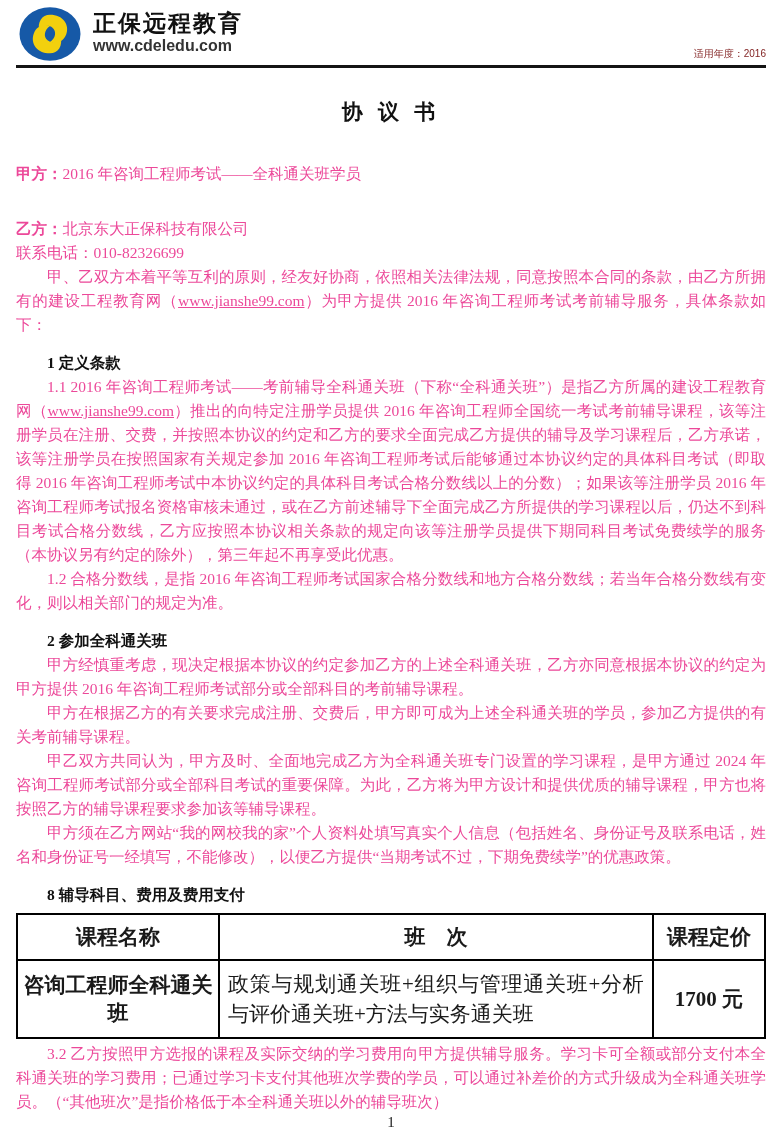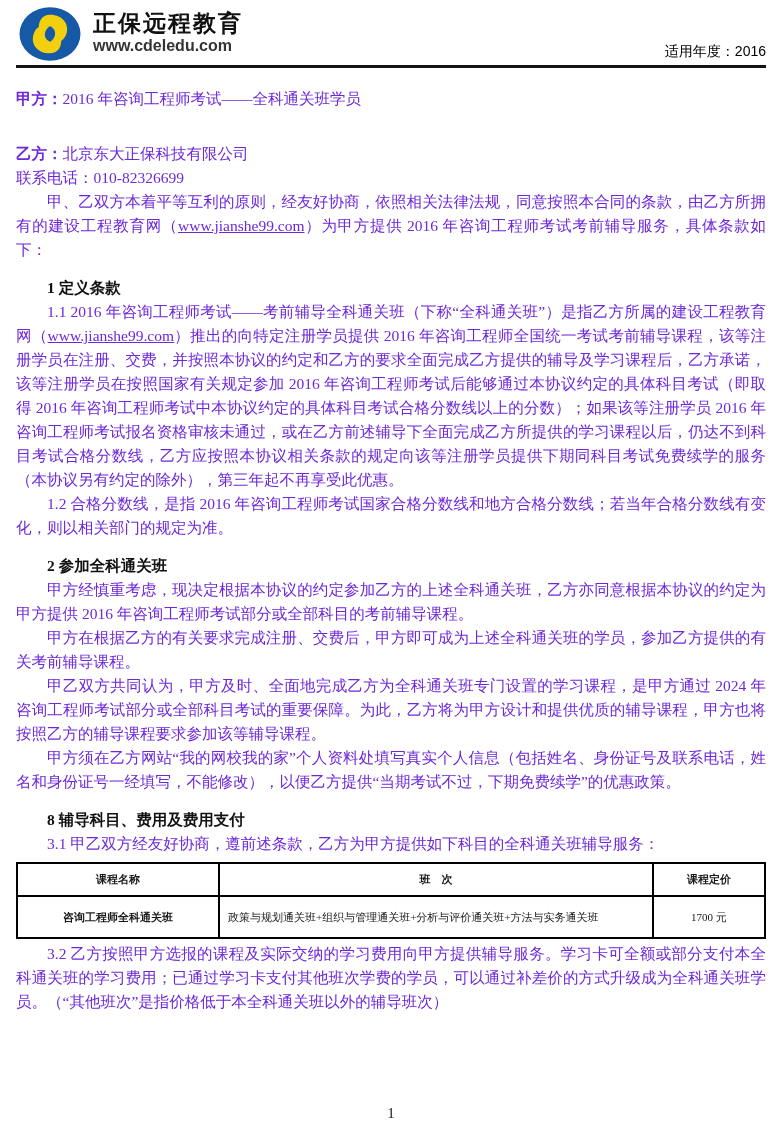--- a/index.html
+++ b/index.html
@@ -21,61 +21,61 @@
   .brand-name {
     font-family:"Liberation Sans","DejaVu Sans",sans-serif;
     font-weight:bold; font-size:23px; letter-spacing:2px; color:#111;
   }
   .brand-url {
     font-family:"Liberation Sans","DejaVu Sans",sans-serif;
     font-weight:bold; font-size:16px; color:#333; margin-top:2px;
   }
   .year-label {
     font-family:"Liberation Sans","DejaVu Sans",sans-serif;
-    font-size:14px; color:#000000; padding-bottom:1px;
+    font-size:10px; color:#7f1d1d; padding-bottom:1px;
   }
   .header-rule { border-bottom:3px solid #141414; margin-top:3px; }
 
   
   .doc-title {
     text-align:center; font-weight:bold; font-size:21px;
     letter-spacing:5px; margin:30px 0 17px 0; color:#111;
   }
 
   
   .line, p.para {
     font-size:15.5px; line-height:24px; margin:0;
-    text-align:justify; color:#6d28d9;
+    text-align:justify; color:#ec4899;
   }
   p.para { text-indent:2em; }
   .bold-label { font-weight:bold; }
   .party-a { margin-top:19px; margin-bottom:31px; }
   .preamble { margin-top:15px; }
   .sec-heading {
     font-weight:bold; font-size:15.5px; line-height:24px;
     margin:14px 0 0 0; text-indent:2em; color:#111;
   }
   .mt0 { margin-top:0; }
   .ulink { text-decoration:underline; }
 
   
   table.fee-table {
     width:100%; border-collapse:collapse; margin:6px 0 3px 0;
     table-layout:fixed;
   }
   table.fee-table th, table.fee-table td {
-    border:2px solid #000; font-size:11px; color:#1a1a1a;
+    border:2px solid #000; font-size:21px; color:#1a1a1a;
   }
   table.fee-table th { padding:8px 4px; text-align:center; font-weight:bold; }
   .col-name  { width:27%; }
   .col-class { width:58%; }
   .col-price { width:15%; }
   td.cell-name  { text-align:center; font-weight:bold; padding:10px 4px; }
   td.cell-class { padding:5px 8px; line-height:30px; text-align:justify; }
-  td.cell-price { text-align:center; padding:10px 2px; }
+  td.cell-price { text-align:center; padding:10px 2px;font-weight:bold; }
 
   
   .page-footer {
     margin-top:auto; text-align:center; font-size:15px;
     padding-bottom:9px; color:#222;
   }
 </style>
 </head>
 <body>
 
@@ -98,20 +98,21 @@
         <span class="brand-text">
           <div class="brand-name">正保远程教育</div>
           <div class="brand-url">www.cdeledu.com</div>
         </span>
       </div>
       <div class="year-label">适用年度：2016</div>
     </div>
     <div class="header-rule"></div>
   </div>
 
+  <div class="doc-title">协 议 书</div>
 
   <div class="line party-a">
     <span class="bold-label">甲方：</span><span>2016 年咨询工程师考试——全科通关班学员</span>
   </div>
   <div class="line">
     <span class="bold-label">乙方：</span><span>北京东大正保科技有限公司</span>
   </div>
   <div class="line">
     <span>联系电话：</span><span>010-82326699</span>
   </div>
@@ -126,21 +127,20 @@
   </p>
   <p class="para">1.2 合格分数线，是指 2016 年咨询工程师考试国家合格分数线和地方合格分数线；若当年合格分数线有变化，则以相关部门的规定为准。</p>
 
   <div class="sec-heading">2  参加全科通关班</div>
   <p class="para">甲方经慎重考虑，现决定根据本协议的约定参加乙方的上述全科通关班，乙方亦同意根据本协议的约定为甲方提供 2016 年咨询工程师考试部分或全部科目的考前辅导课程。</p>
   <p class="para">甲方在根据乙方的有关要求完成注册、交费后，甲方即可成为上述全科通关班的学员，参加乙方提供的有关考前辅导课程。</p>
   <p class="para">甲乙双方共同认为，甲方及时、全面地完成乙方为全科通关班专门设置的学习课程，是甲方通过 2024 年咨询工程师考试部分或全部科目考试的重要保障。为此，乙方将为甲方设计和提供优质的辅导课程，甲方也将按照乙方的辅导课程要求参加该等辅导课程。</p>
   <p class="para">甲方须在乙方网站“我的网校我的家”个人资料处填写真实个人信息（包括姓名、身份证号及联系电话，姓名和身份证号一经填写，不能修改），以便乙方提供“当期考试不过，下期免费续学”的优惠政策。</p>
 
   <div class="sec-heading">8 辅导科目、费用及费用支付</div>
-  <p class="para">3.1 甲乙双方经友好协商，遵前述条款，乙方为甲方提供如下科目的全科通关班辅导服务：</p>
 
   <table class="fee-table">
     <colgroup>
         <col class="col-name">
         <col class="col-class">
         <col class="col-price">
       </colgroup>
     <thead>
       <tr>
         <th>课程名称</th>

